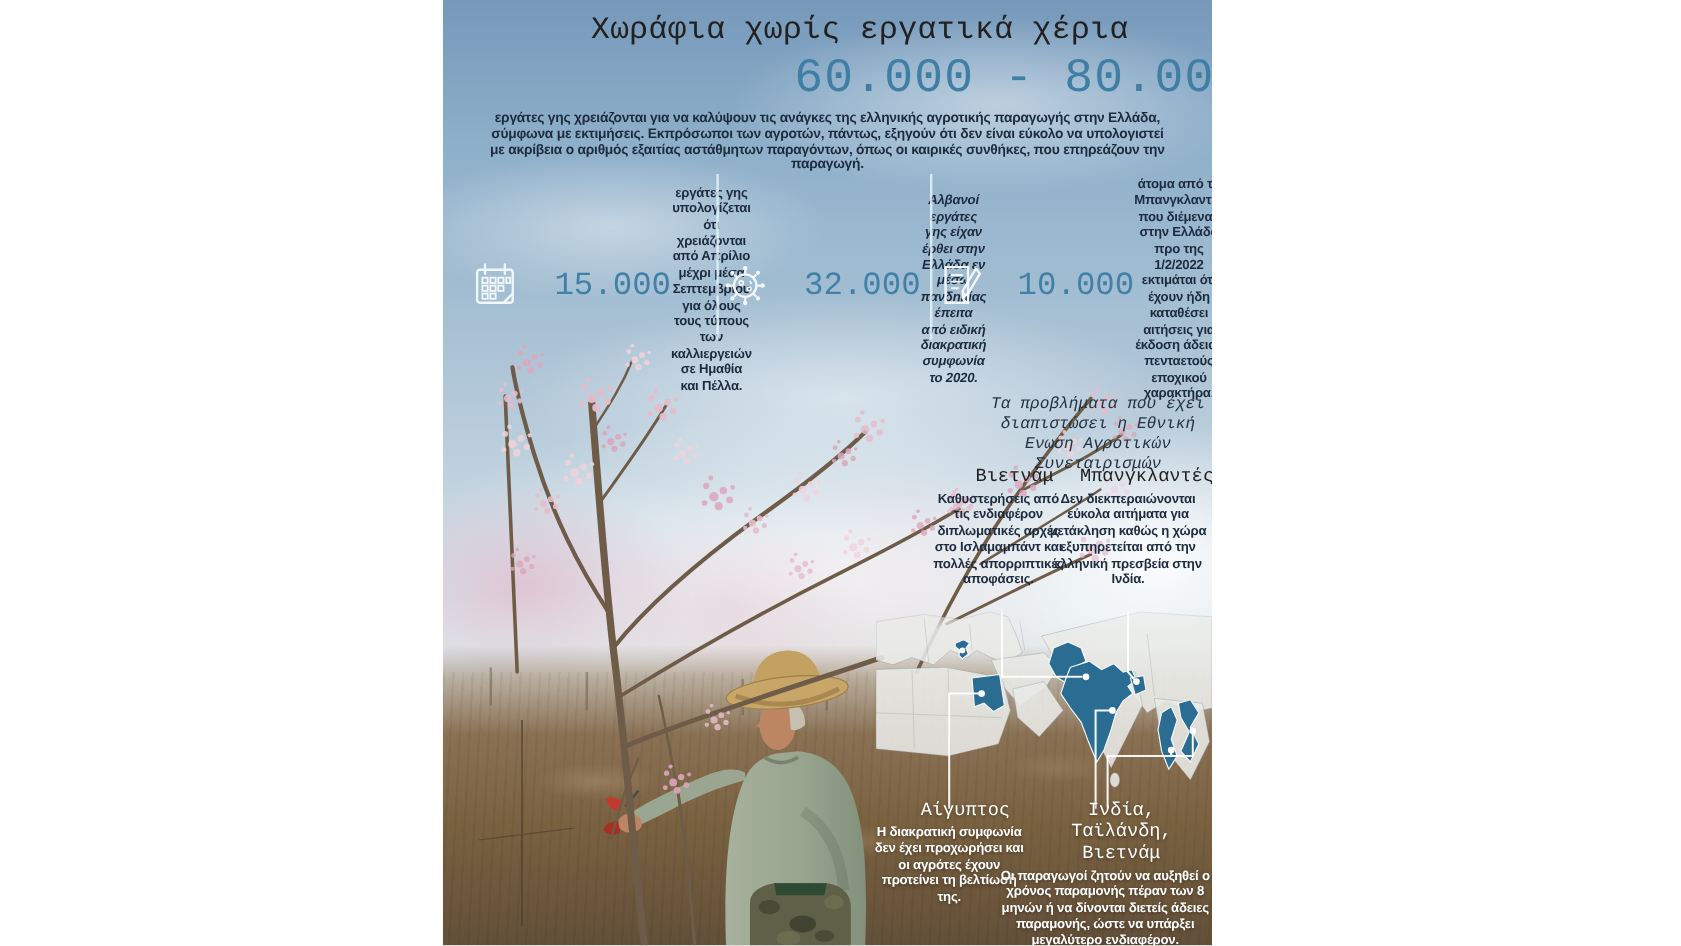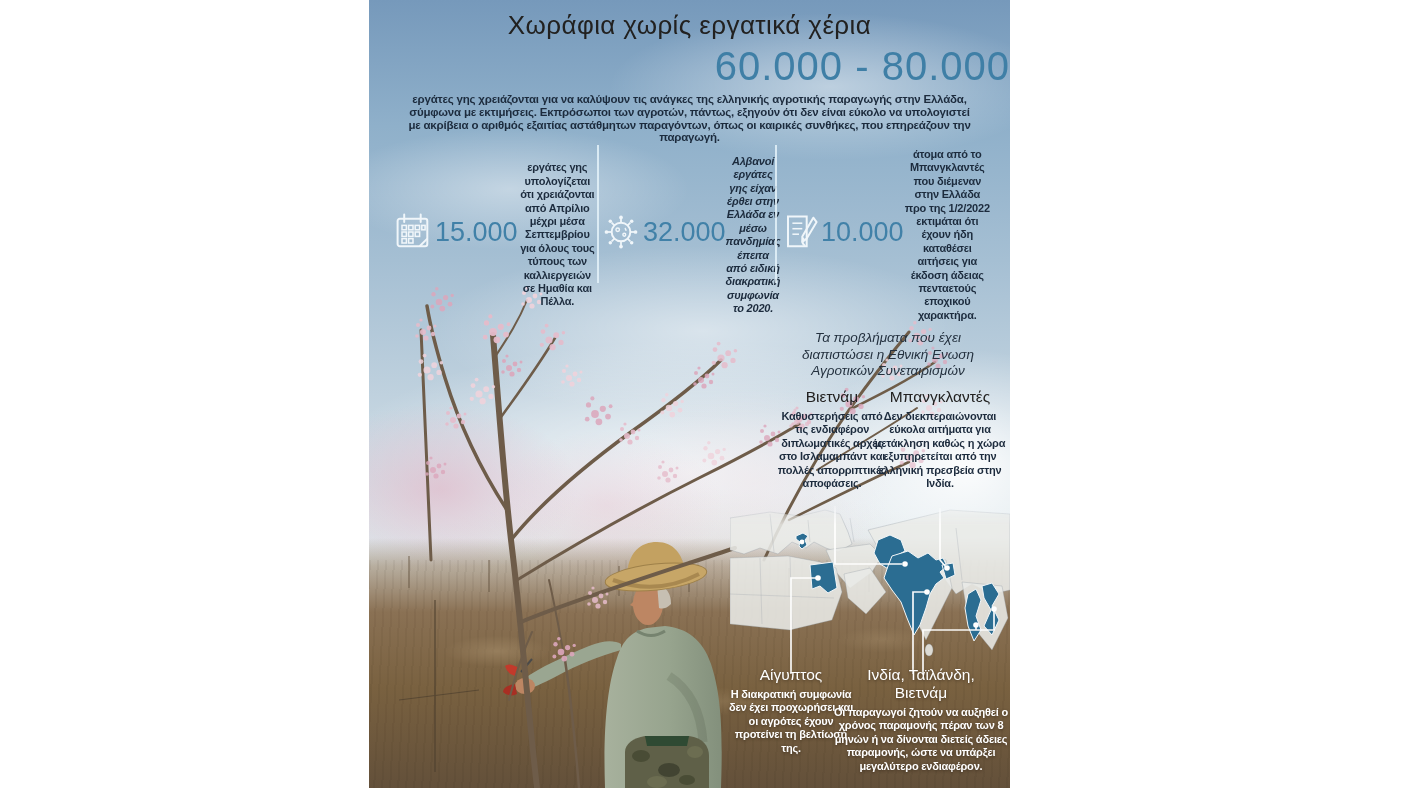--- a/index.html
+++ b/index.html
@@ -27,21 +27,21 @@
     radial-gradient(12% 10% at 20% 40%, rgba(214,190,150,.5), transparent 70%),
     radial-gradient(14% 9% at 55% 62%, rgba(202,176,136,.4), transparent 70%),
     radial-gradient(10% 8% at 80% 35%, rgba(205,182,144,.35), transparent 70%),
     repeating-linear-gradient(93deg, rgba(40,28,14,.10) 0 2px, rgba(0,0,0,0) 2px 8px);}
   .scene{position:absolute;inset:0;}
   .mapwrap{position:absolute;left:361px;top:498px;width:280px;height:192px;
     -webkit-mask-image:linear-gradient(to bottom, rgba(0,0,0,0), #000 14%);
     mask-image:linear-gradient(to bottom, rgba(0,0,0,0), #000 14%);}
 
   
-  .serif{font-family:Liberation Sans, sans-serif;}
+  .serif{font-family:Liberation Mono, monospace;padding-left:27px;}
   .cond{font-family:"Liberation Sans",sans-serif;font-weight:700;letter-spacing:-.2px;}
   .title{position:absolute;top:10px;left:0;width:100%;text-align:center;
     font-size:26px;color:#222120;letter-spacing:.4px;}
   .bignum{position:absolute;top:44px;left:0;width:100%;text-align:right;
     font-size:40px;color:#3f7fa6;letter-spacing:1px;}
   .intro{position:absolute;top:93px;left:38px;width:565px;text-align:center;
     font-size:11.5px;line-height:12.8px;color:#1c2b3d;}
   .stats{position:absolute;top:141px;left:22px;width:600px;display:flex;align-items:stretch;}
   .stat{display:flex;flex-direction:row;align-items:center;}
   .stat.c1{width:206px;} .stat.c2{width:176px;} .stat.c3{width:214px;}

